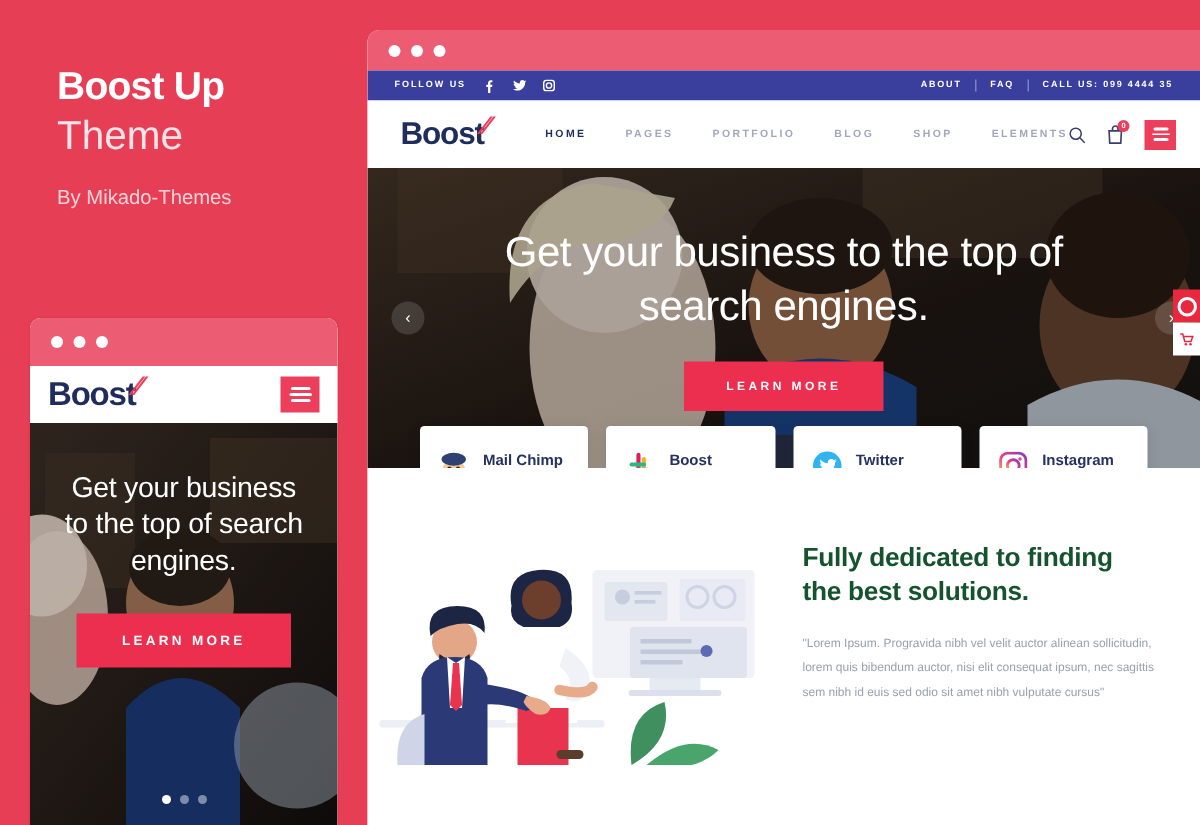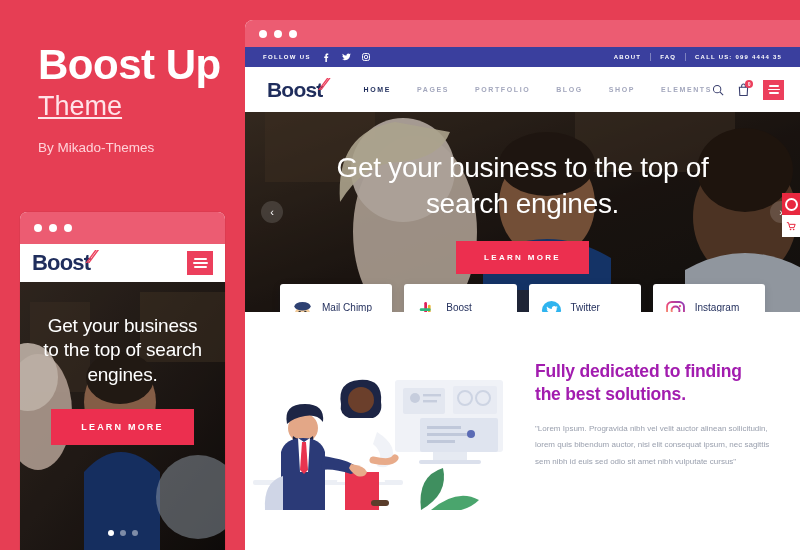--- a/index.html
+++ b/index.html
@@ -5,27 +5,26 @@
   html,body{margin:0;padding:0;}
   body{
     width:800px;height:550px;overflow:hidden;
     background:#e63e54;
     font-family:"Liberation Sans",sans-serif;
     position:relative;
   }
   
   .promo{position:absolute;left:38px;top:44px;width:200px;}
   .promo-title{
-    font-size:42px;font-weight:bold;color:#ffffff;line-height:1.0;
+    font-size:26px;font-weight:bold;color:#ffffff;line-height:1.0;
     letter-spacing:-0.5px;margin:0;
   }
   .promo-sub{
     font-size:27px;font-weight:300;color:#ffe3e8;line-height:1.1;
     margin:6px 0 0 0;
-    text-decoration:underline;
   }
   .promo-by{
     font-size:13.5px;color:#ffd2d9;margin:18px 0 0 0;font-weight:400;
   }
 
   
   .mobile{
     position:absolute;left:20px;top:212px;width:205px;height:338px;
     background:#ffffff;border-radius:7px 7px 0 0;overflow:hidden;
     box-shadow:0 0 0 1px rgba(0,0,0,0.04);
@@ -101,28 +100,28 @@
   .arrow.r{right:8px;}
 
   
   .cards-wrap{position:relative;height:0;}
   .cards{position:absolute;top:-28px;left:0;right:0;display:flex;gap:12px;padding:0 35px;}
   .card{
     flex:1;background:#fff;border-radius:3px;height:53px;display:flex;align-items:center;gap:9px;
     padding-left:12px;box-shadow:0 2px 9px rgba(20,25,60,.12);
   }
   .card-ico{width:21px;height:21px;flex:none;display:flex;align-items:center;justify-content:center;}
-  .card-t{font-size:10px;color:#25315e;font-weight:400;line-height:1.2;text-align:right;}
+  .card-t{font-size:10px;color:#25315e;font-weight:700;line-height:1.2;text-align:right;}
   .card-s{font-size:5.5px;letter-spacing:1.2px;color:#ef5d74;font-weight:bold;margin-top:3px;}
 
   
   .bottom{display:flex;padding:48px 0 0 0;height:190px;position:relative;background:#fff;}
   .illus{width:290px;position:relative;flex:none;}
   .btext{flex:1;padding-right:28px;}
-  .bh2{font-size:17.5px;color:#a21caf;font-weight:bold;line-height:1.33;letter-spacing:-0.2px;margin:0;}
+  .bh2{font-size:17.5px;color:#14532d;font-weight:bold;line-height:1.33;letter-spacing:-0.2px;margin:0;}
   .bp{font-size:8px;color:#9aa0ae;line-height:2.1;margin:14px 0 0 0;}
 
   
   .side{position:absolute;right:0;top:193px;width:18px;}
   .side-btn{width:18px;height:22px;display:flex;align-items:center;justify-content:center;}
   .side-btn.red{background:#e8283f;}
   .side-btn.white{background:#fff;}
   .ring{width:9px;height:9px;border-radius:50%;border:2px solid #fff;}
 </style>
 </head>

